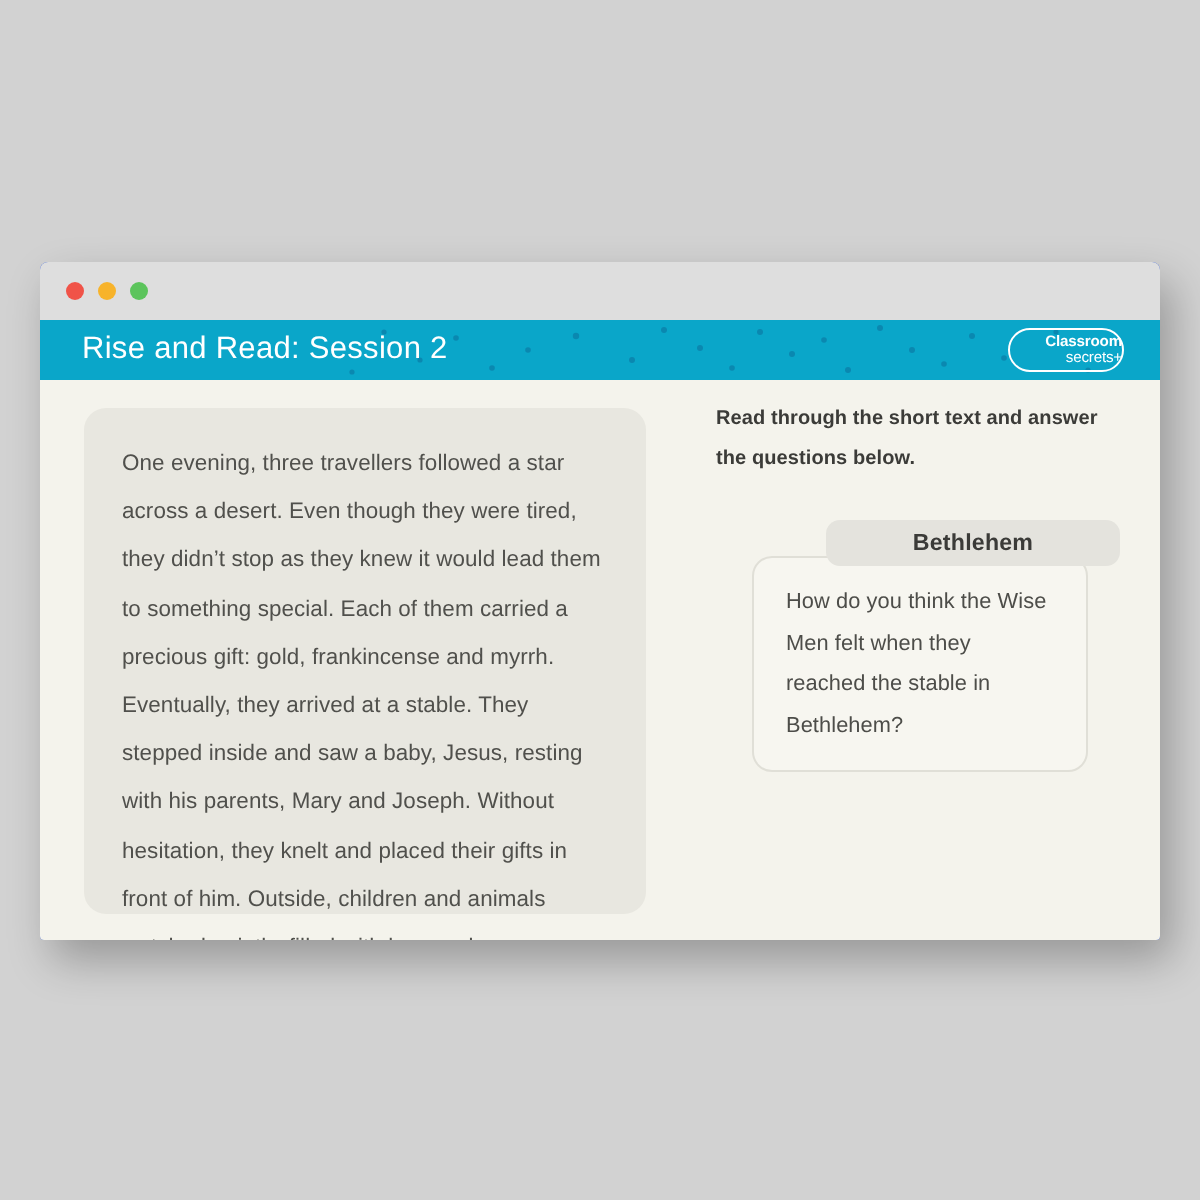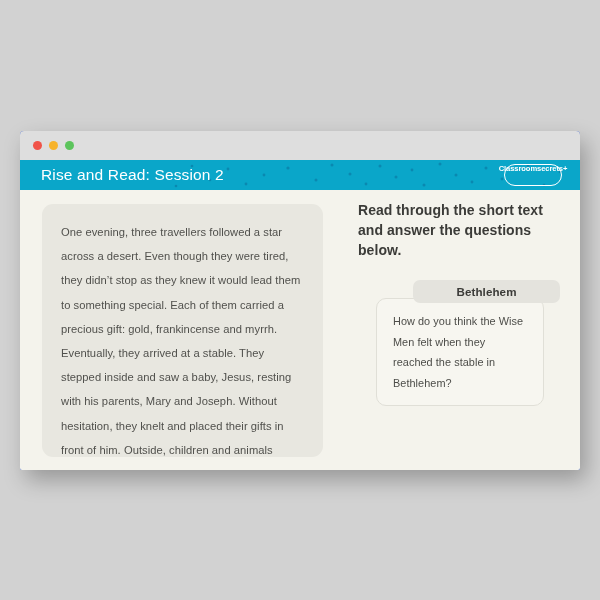--- a/index.html
+++ b/index.html
@@ -73,35 +73,36 @@
     white-space: nowrap;
   }
 
   .logo {
     position: relative;
     width: 58px;
     height: 22px;
     border: 1.4px solid #ffffff;
     border-radius: 11px;
     display: flex;
-    align-items: flex-start;
+    flex-direction: column;
+    align-items: flex-end;
     justify-content: center;
     line-height: 1.0;
     margin-right: 8px;
   }
   .logo-line1 {
     color: #ffffff;
     font-size: 7.6px;
     font-weight: 700;
     letter-spacing: -.1px;
   }
   .logo-line2 {
     color: #ffffff;
     font-size: 7.6px;
-    font-weight: 700;
+    font-weight: 400;
     letter-spacing: -.1px;
   }
 
   
   .content {
     position: relative;
     height: 280px;
     padding: 16px 0 0 0;
     background: #f4f3ec;
   }
@@ -126,21 +127,21 @@
 
   
   .right {
     position: absolute;
     left: 338px;
     top: 10px;
     width: 212px;
   }
   .instruction {
     color: #3b3b38;
-    font-size: 14px;
+    font-size: 10px;
     font-weight: 700;
     line-height: 20px;
     letter-spacing: .05px;
     width: 200px;
   }
 
   .qblock { position: relative; }
   .qblock-vocab     { margin-top: 20px; }
   .qblock-inference { margin-top: 20px; }
 

